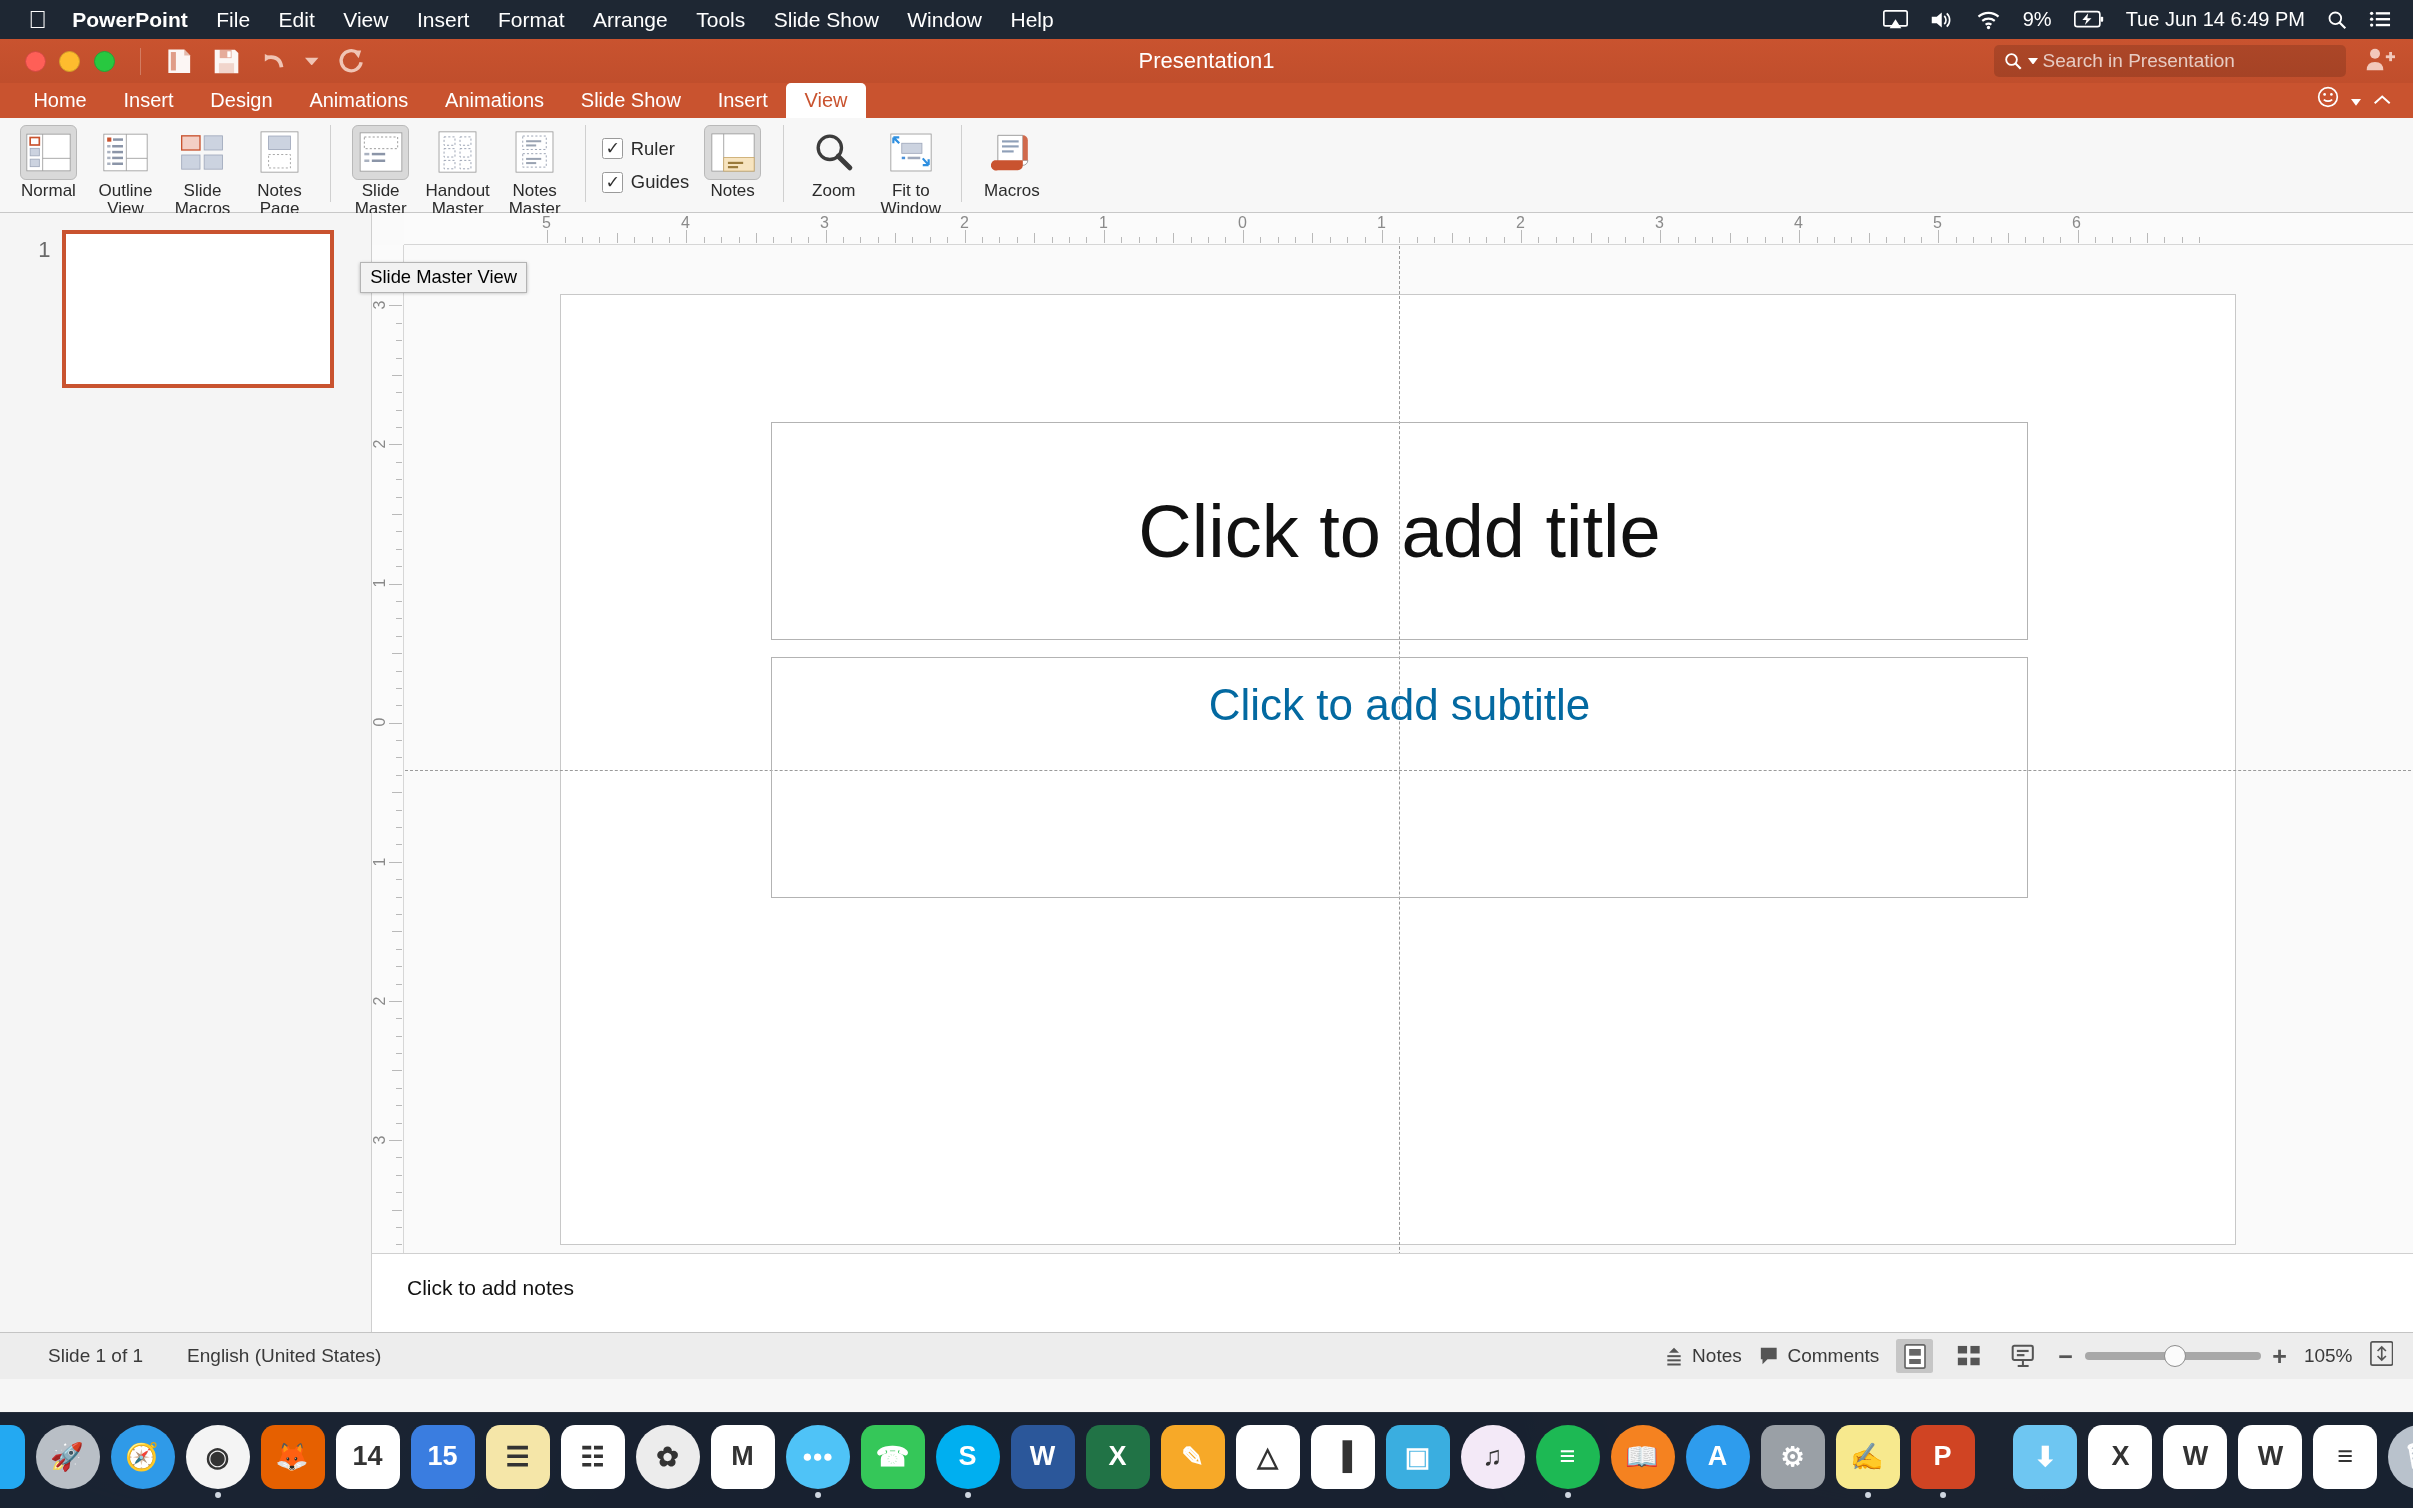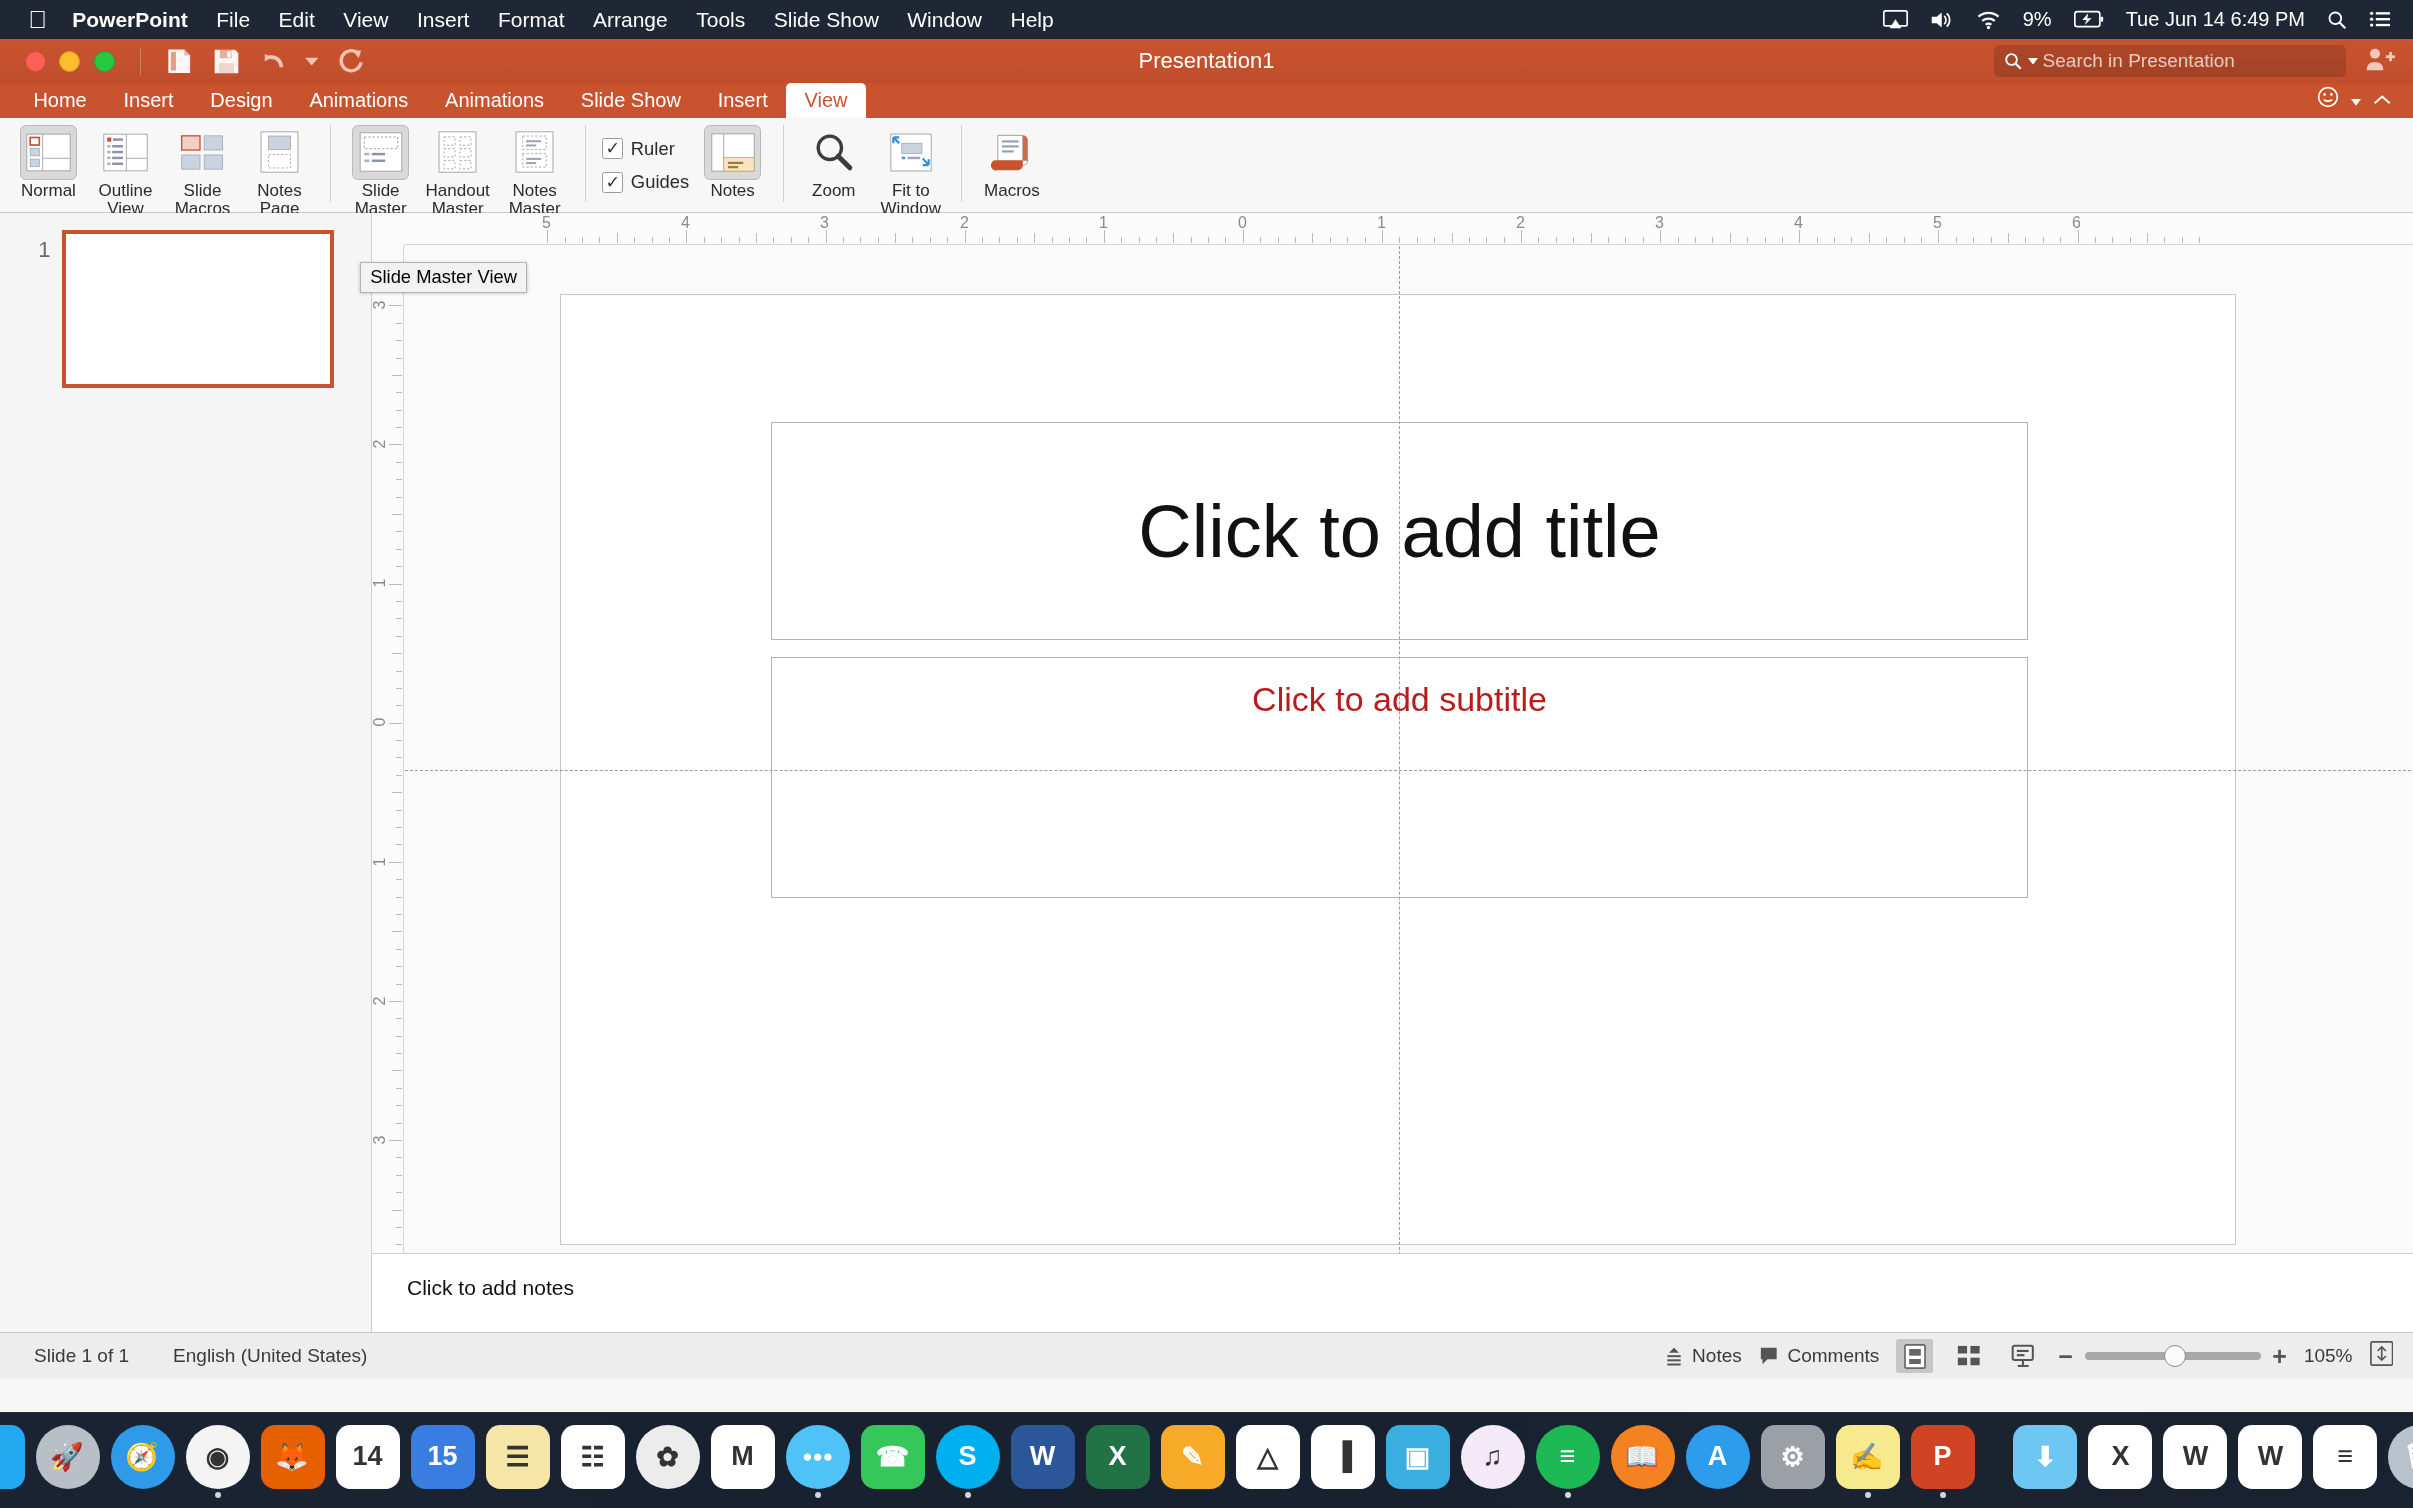--- a/index.html
+++ b/index.html
@@ -108,30 +108,30 @@
   .guide-v { position:absolute; left:838px; top:-49px; height:1089px; width:0;
     border-left:0.8px dashed #9a9a9a; }
   .guide-h { position:absolute; top:475px; left:-156px; width:2011px; height:0;
     border-top:0.8px dashed #9a9a9a; }
   .ph { position:absolute; border:0.8px solid #b3b3b3; }
   .ph-title { left:210px; top:127px; width:1257px; height:218px;
     display:flex; align-items:center; justify-content:center; }
   .ph-title span { font-size:74px; color:#111; font-weight:300; }
   .ph-sub { left:210px; top:362px; width:1257px; height:241px;
     display:flex; justify-content:center; padding-top:22px; }
-  .ph-sub span { font-size:34px; color:#b91c1c; }
+  .ph-sub span { font-size:44px; color:#0369a1; }
 
   .notes-pane { height:79px; background:#fff; border-top:0.8px solid #d0d0d0;
     padding:22px 0 0 35px; }
   .notes-pane span { font-size:21px; color:#111; }
 
   
   .statusbar { height:47px; background:#ededed; border-top:0.8px solid #c4c4c4;
     display:flex; align-items:center; position:relative; font-size:19px; color:#3a3a3a; }
-  .sb-left { display:flex; gap:44px; margin-left:34px; }
+  .sb-left { display:flex; gap:44px; margin-left:48px; }
   .sb-right { position:absolute; right:20px; display:flex; align-items:center; gap:17px; }
   .sb-btn { display:flex; align-items:center; gap:6.7px; }
   .view-btn { width:37px; height:34px; display:flex; align-items:center; justify-content:center;
     border-radius:2.5px; }
   .view-btn.sel { background:#c6c6c6; }
   .zoom-slider { display:flex; align-items:center; gap:11.7px; }
   .slider-track { width:176px; height:7.5px; background:#a8a8a8; border-radius:4.2px;
     position:relative; }
   .slider-knob { position:absolute; left:79px; top:-7.5px; width:22.6px; height:22.6px;
     background:#fbfbfb; border:0.8px solid #8d8d8d; border-radius:50%; }

